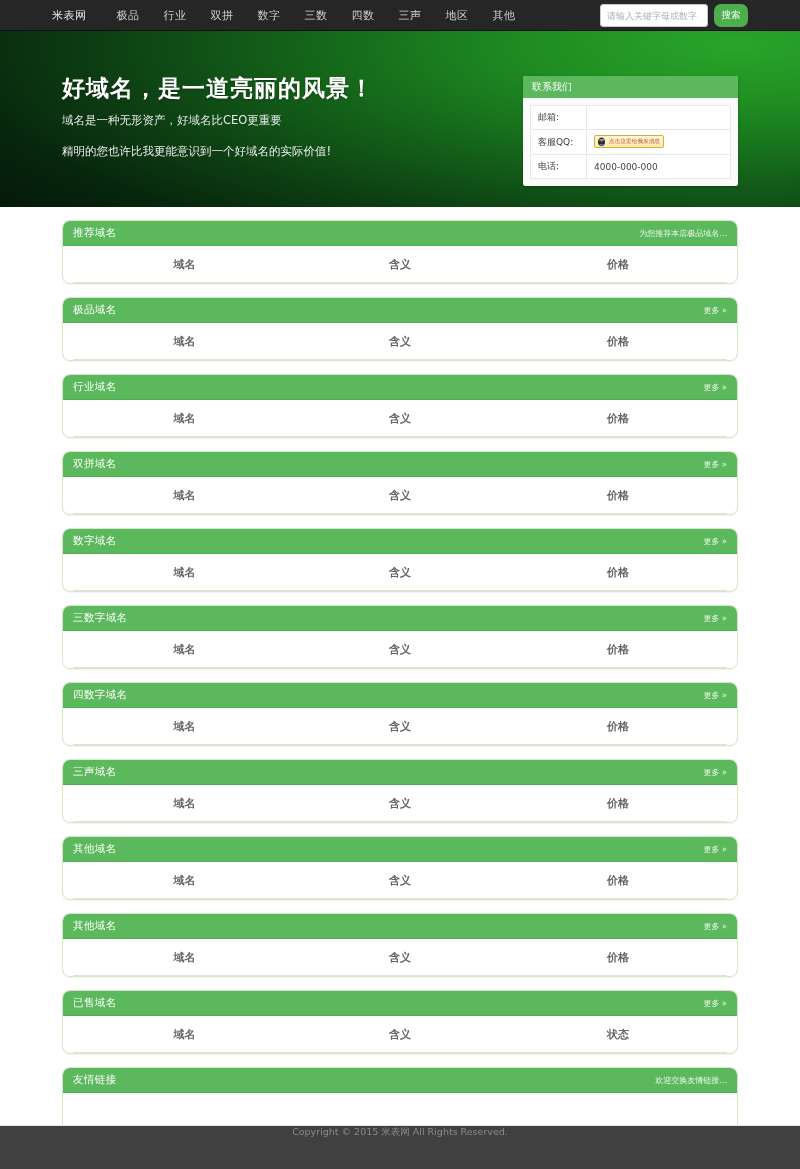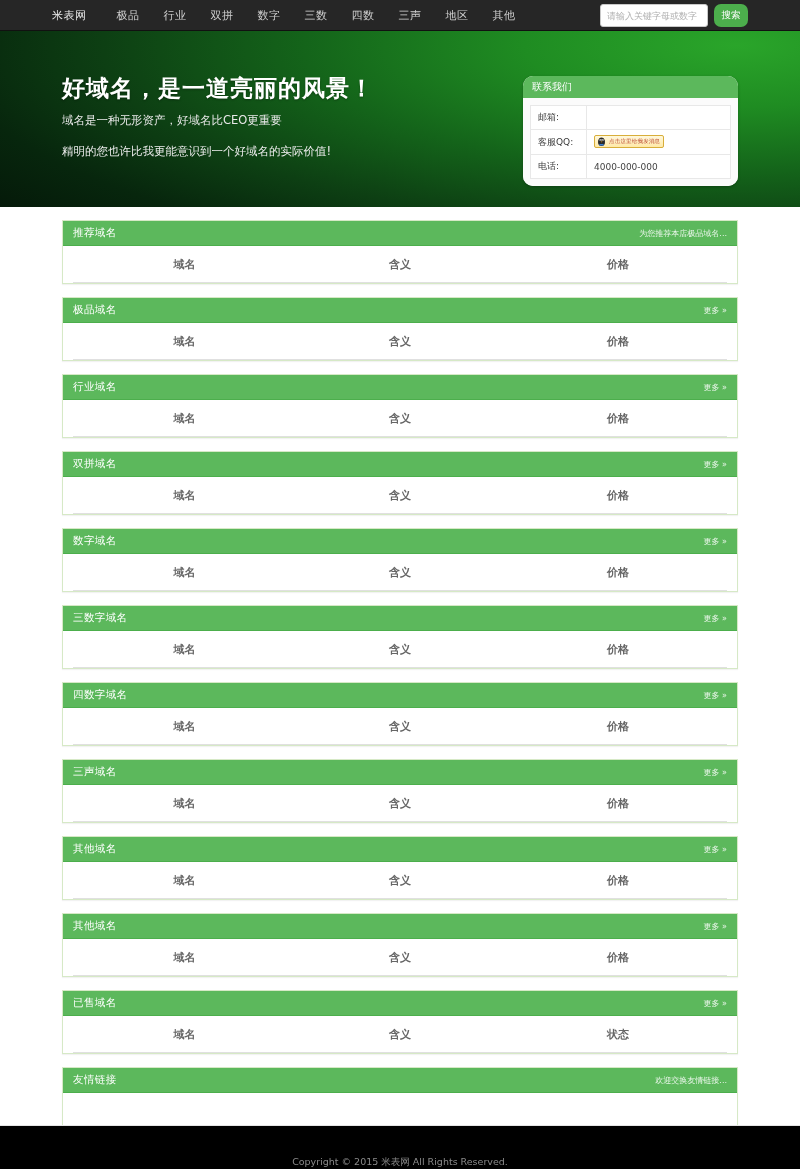--- a/index.html
+++ b/index.html
@@ -101,21 +101,21 @@
     font-size: 11.5px;
     margin: 0;
     color: #ededed;
   }
 
   .contact-box {
     position: absolute;
     right: 62px; top: 45px;
     width: 215px;
     background: #fbfbfb;
-    border-radius: 10px;
+    border-radius: 3px;
     box-shadow: 0 1px 3px rgba(0,0,0,.25);
     overflow: hidden;
   }
   .contact-head {
     height: 22px;
     background: #5cb85c;
     color: #fff;
     font-size: 10px;
     line-height: 22px;
     padding-left: 9px;
@@ -154,21 +154,21 @@
   .qq-txt { font-size: 5.5px; color: #b8432a; white-space: nowrap; letter-spacing: .2px; }
 
   
   .main {
     padding: 13px 62px 0 62px;
     background: #fff;
   }
   .panel {
     background: #fff;
     border: 1px solid #d6e9c6;
-    border-radius: 0;
+    border-radius: 8px;
     margin-bottom: 13px;
     box-shadow: 0 1px 1px rgba(0,0,0,.05);
     overflow: hidden;
   }
   .panel-head {
     background: #5cb85c;
     height: 25px;
     display: flex;
     align-items: center;
     justify-content: space-between;
@@ -199,24 +199,24 @@
   .dtable th.c-name  { width: 218px; padding-left: 5px; }
   .dtable th.c-mean  { width: 218px; }
   .dtable th.c-price { }
   .panel-empty-body { height: 38px; }
 
   
   .footer {
     position: absolute;
     left: 0; right: 0; bottom: 0;
     height: 44px;
-    background: #000000;
+    background: #404040;
     border-top: 1px solid #e5e5e5;
     display: flex;
-    align-items: flex-end;
+    align-items: flex-start;
     justify-content: center;
   }
   .footer-text { font-size: 9.5px; color: #8a8a8a; }
 </style>
 </head>
 <body>
 
 <div class="navbar">
   <div class="nav-list">
     <div class="nav-item brand">米表网</div>

